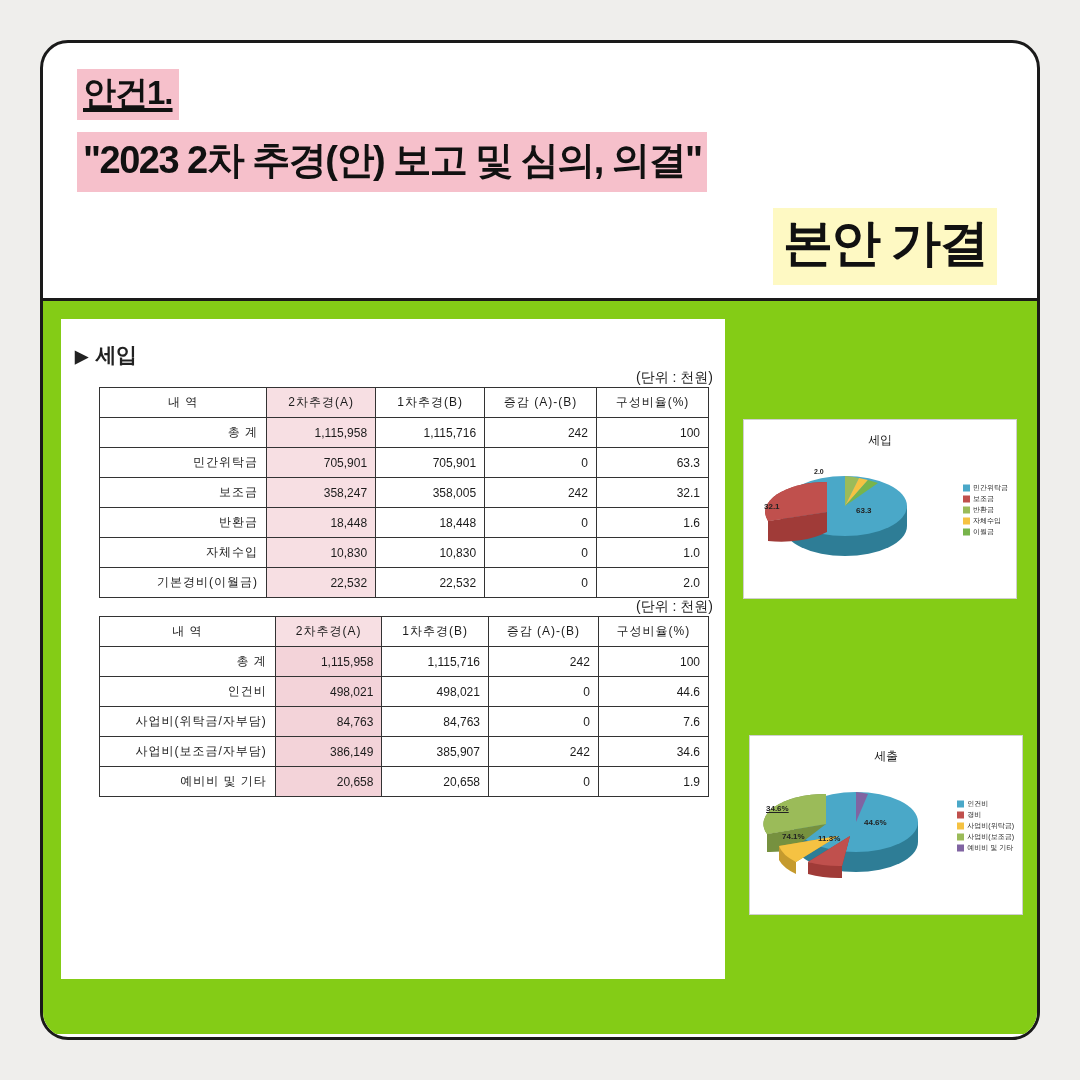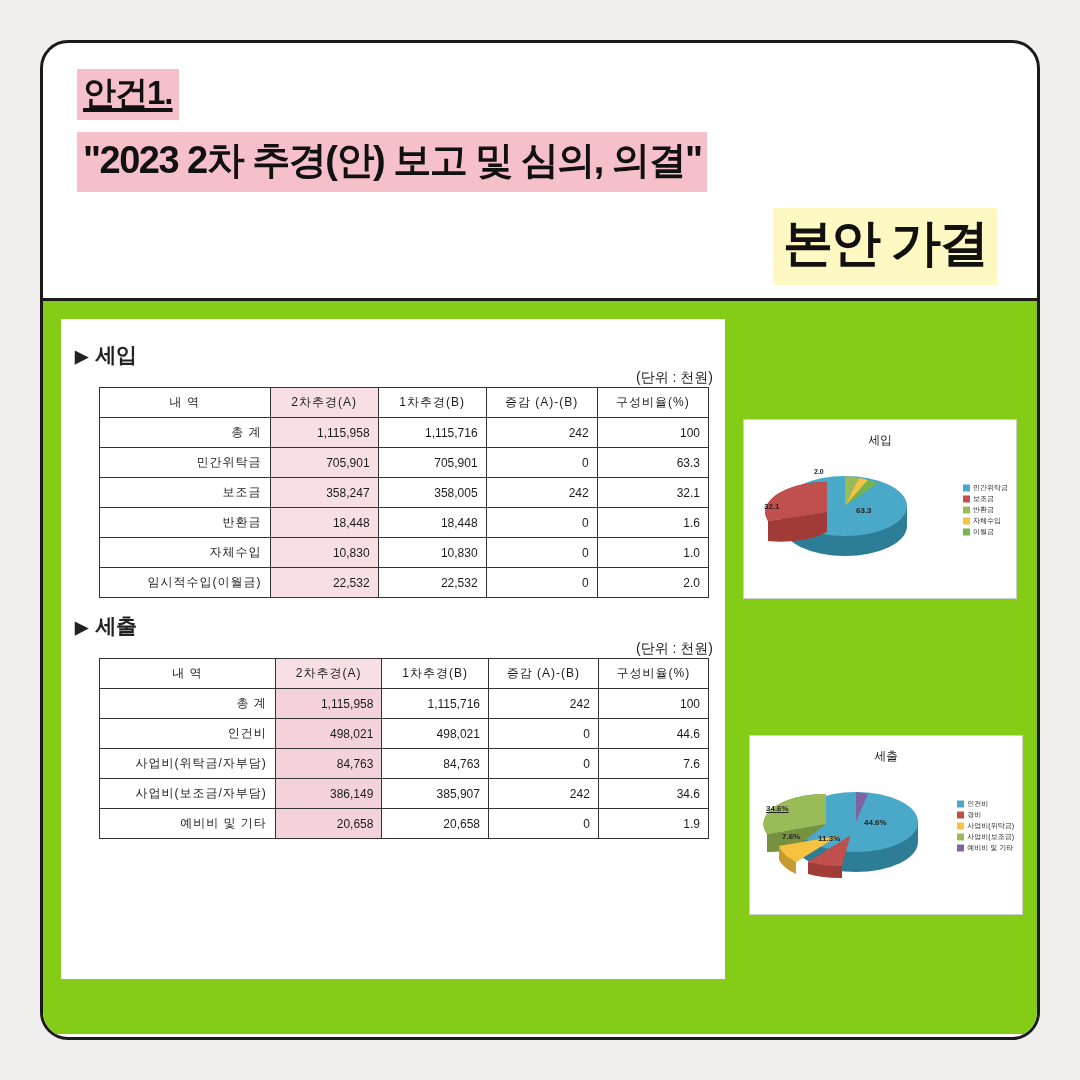--- a/index.html
+++ b/index.html
@@ -220,34 +220,29 @@
             <td class="c-num">1.6</td>
           </tr>
           <tr>
             <td class="c-name">자체수입</td>
             <td class="c-num hl">10,830</td>
             <td class="c-num">10,830</td>
             <td class="c-num">0</td>
             <td class="c-num">1.0</td>
           </tr>
           <tr>
-            <td class="c-name">임시적수입(이월금)</td>
+            <td class="c-name">기본경비(이월금)</td>
             <td class="c-num hl">22,532</td>
             <td class="c-num">22,532</td>
             <td class="c-num">0</td>
             <td class="c-num">2.0</td>
           </tr>
         </tbody>
       </table>
 
-      <div style="padding:14px 0 0 14px;">
-        <div class="section-title">
-          <span class="arrow">▶</span><span>세출</span>
-        </div>
-      </div>
       <div class="unit">(단위 : 천원)</div>
 
       <table class="fin">
         <thead>
           <tr>
             <th class="c-name">내      역</th>
             <th class="c-num-c hl">2차추경(A)</th>
             <th class="c-num-c">1차추경(B)</th>
             <th class="c-num-c">증감 (A)-(B)</th>
             <th class="c-num-c">구성비율(%)</th>
@@ -351,21 +346,21 @@
           <g transform="translate(-6,14)">
             <path d="M100 52 L58 78 A62 30 0 0 0 92 82 Z" fill="#a03b38"></path>
             <path d="M58 78 L58 90 A62 30 0 0 0 92 94 L92 82 Z" fill="#a03b38"></path>
             <path d="M100 52 L58 78 A62 30 0 0 0 92 82 Z" fill="#c0504d"></path>
           </g>
 
           <path d="M100 52 L100 22 A62 30 0 0 1 112 24 Z" fill="#8064a2"></path>
         </svg>
         <div class="pct" style="left:108px; top:48px;">44.6%</div>
         <div class="pct" style="left:62px; top:64px;">11.3%</div>
-        <div class="pct" style="left:26px; top:62px;">7.6%</div>
+        <div class="pct" style="left:26px; top:62px;">74.1%</div>
         <div class="pct" style="left:10px; top:34px;text-decoration:underline;">34.6%</div>
       </div>
 
       <div class="legend">
         <div><span class="sw" style="background:#4aa8c8"></span><span>인건비</span></div>
         <div><span class="sw" style="background:#c0504d"></span><span>경비</span></div>
         <div><span class="sw" style="background:#f5c242"></span><span>사업비(위탁금)</span></div>
         <div><span class="sw" style="background:#9bbb59"></span><span>사업비(보조금)</span></div>
         <div><span class="sw" style="background:#8064a2"></span><span>예비비 및 기타</span></div>
       </div>

